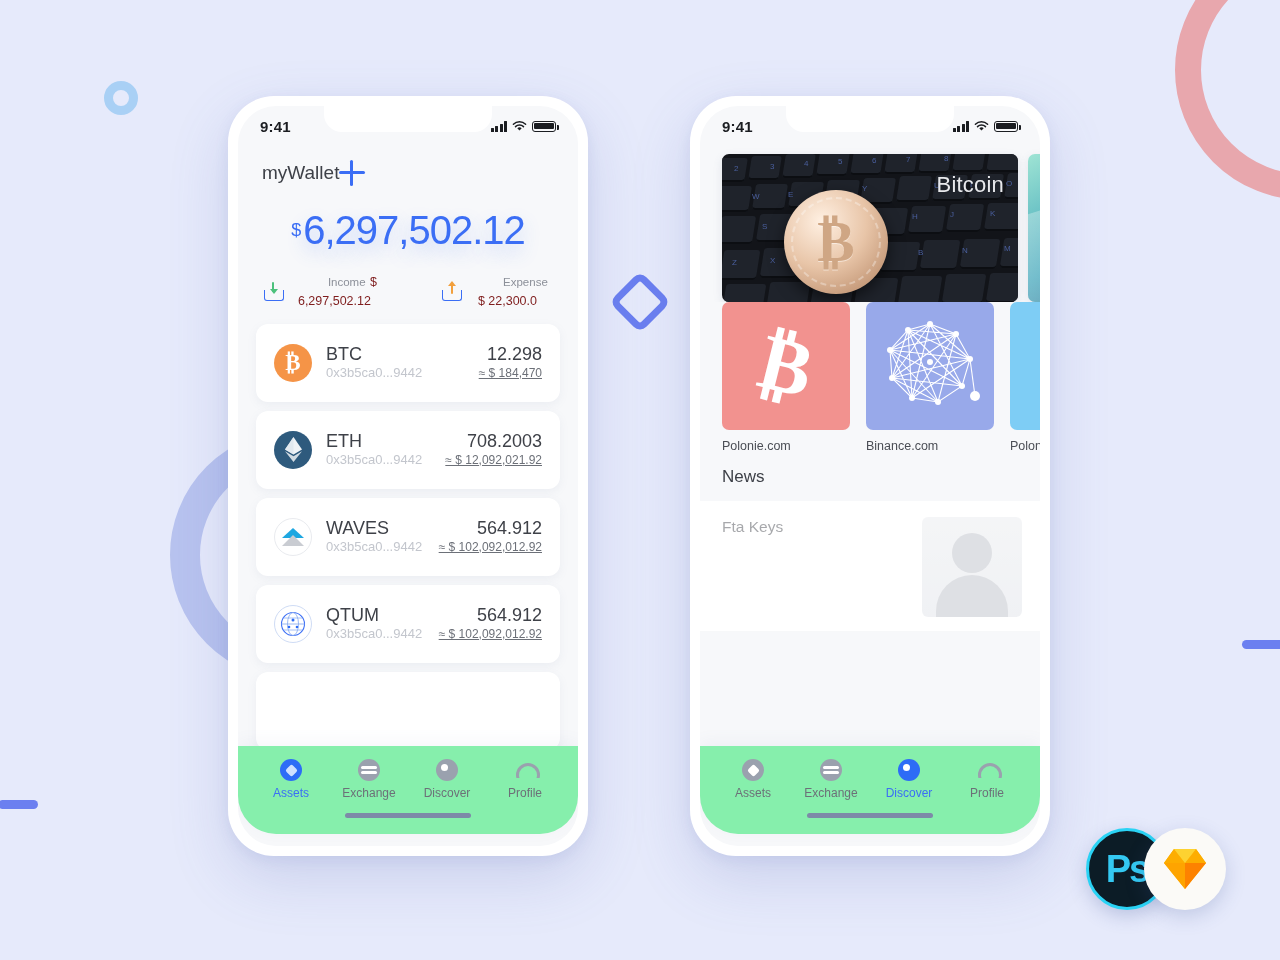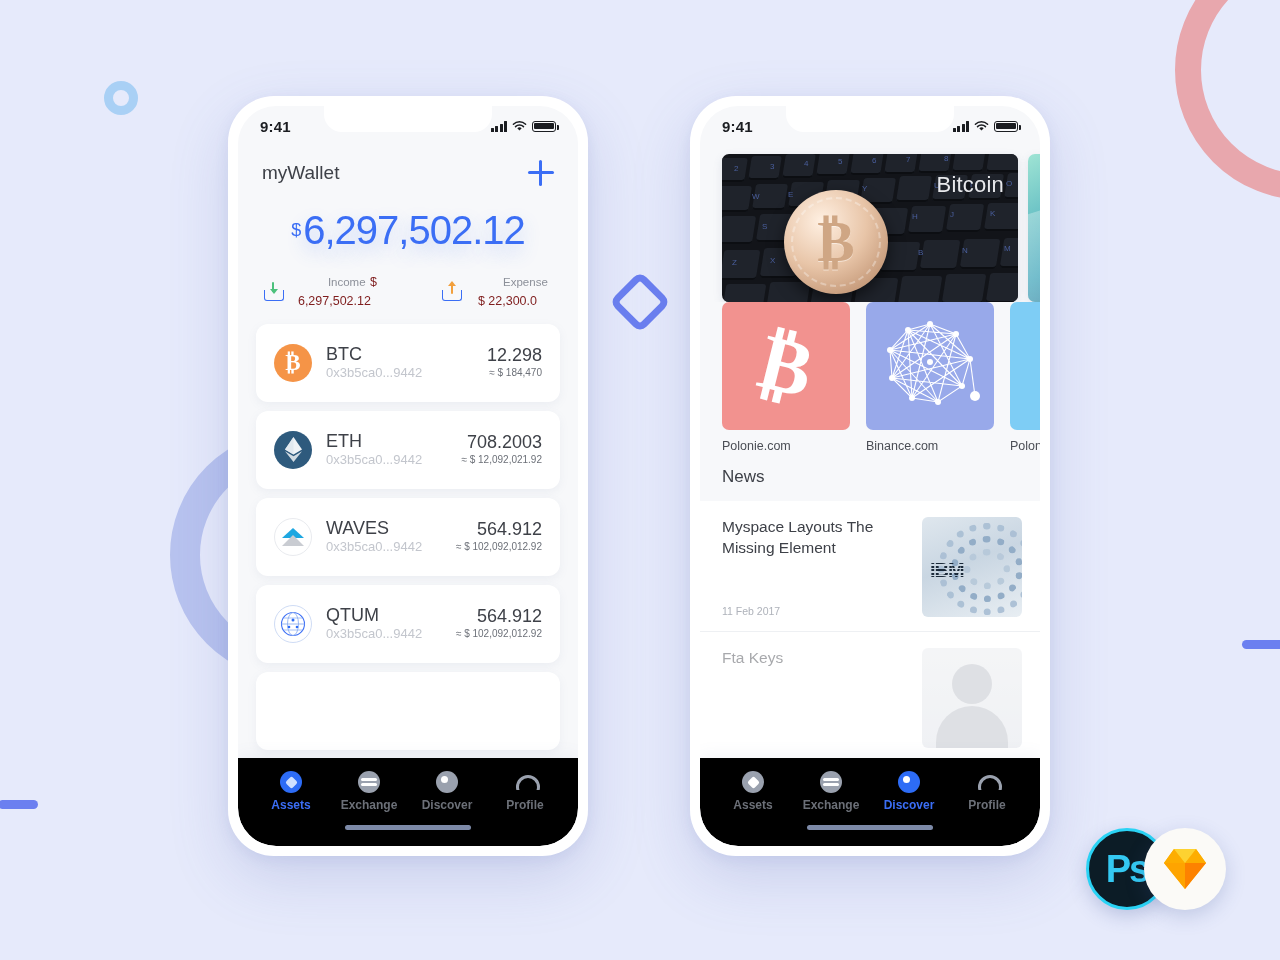--- a/index.html
+++ b/index.html
@@ -79,21 +79,21 @@
     border-radius:3px; position:relative; padding:1.2px;
   }
   .batt::after{
     content:''; position:absolute; right:-3.5px; top:3px;
     width:2px; height:5px; background:#1b1d21; border-radius:0 1px 1px 0;
   }
   .batt i { display:block; width:100%; height:100%; background:#1b1d21; border-radius:1px; }
 
   
   .app-head {
-    display:flex; align-items:center; justify-content:space-between;
+    display:flex; align-items:center; 
     padding:14px 24px 6px 24px;
   }
   .app-title { font-size:19px; color:#3e4148; }
   .plus-btn {
     width:26px; height:26px; position:relative; cursor:pointer;
   }
   .plus-btn::before, .plus-btn::after {
     content:''; position:absolute; background:#3b6ef5; border-radius:2px;
   }
   .plus-btn::before { left:0; top:11px; width:26px; height:3px; }
@@ -157,28 +157,28 @@
   .coin-btc { background:#f59447; }
   .coin-btc span { color:#fff; font-size:23px; font-weight:bold; font-family:"Liberation Serif",serif; }
   .coin-eth { background:#2e5a7d; }
   .coin-waves { background:#fff; border:1.5px solid #e9ebef; }
   .coin-qtum { background:#fff; border:1.5px solid #cfdcf5; }
   .asset-mid { flex:1; min-width:0; }
   .asset-sym { font-size:18px; color:#3e4148; line-height:1.15; }
   .asset-addr { font-size:13px; color:#c3c6cd; line-height:1.25; }
   .asset-right { text-align:right; }
   .asset-amt { font-size:18px; color:#3e4148; line-height:1.15; }
-  .asset-fiat { font-size:10px; color:#6c7078; line-height:1.4; }
+  .asset-fiat { font-size:12px; color:#6c7078; line-height:1.4;text-decoration:underline; }
 
   
   .tabbar {
-    position:absolute; left:0; bottom:0; width:340px; height:88px;
-    background:#000000; z-index:8;
+    position:absolute; left:0; bottom:12px; width:340px; height:88px;
+    background:#86efac; z-index:8;
     box-shadow:0 -4px 16px rgba(120,130,170,.07);
-    border-bottom-left-radius:38px; border-bottom-right-radius:38px;font-weight:bold;
+    border-bottom-left-radius:38px; border-bottom-right-radius:38px;
   }
   .tabs { display:flex; padding:12px 14px 0 14px; }
   .tab { flex:1; text-align:center; cursor:pointer; }
   .tab .ic { height:24px; display:flex; align-items:center; justify-content:center; }
   .tab .tl { font-size:12px; color:#6c7078; margin-top:4px; display:block; }
   .tab.active .tl { color:#3b6ef5; }
   .home-ind {
     position:absolute; left:50%; transform:translateX(-50%);
     bottom:16px; width:126px; height:5px; border-radius:3px; background:#7d8aa8;
   }
@@ -639,34 +639,20 @@
         <span class="rec-name" style="display:block">Binance.com</span>
       </div>
       <div class="rec-item">
         <span class="rec-thumb rec-polo"></span>
         <span class="rec-name" style="display:block">Polonie</span>
       </div>
     </div>
 
     <div class="sec-title">News</div>
     <div class="news-list">
-      <div class="news-item">
-        <span class="news-text">
-          <span class="news-title">Myspace Layouts The Missing Element</span>
-          <span class="news-date">11 Feb 2017</span>
-        </span>
-        <span class="news-thumb">
-          <span class="ibm-rings">
-              <i></i>
-              <i></i>
-              <i></i>
-            </span>
-          <span class="ibm-logo">IBM</span>
-        </span>
-      </div>
       <div class="news-item faded">
         <span class="news-text">
           <span class="news-title">Fta Keys</span>
           <span class="news-date"></span>
         </span>
         <span class="news-thumb" style="background:linear-gradient(#e8eaee,#dfe2e8)">
           <span style="position:absolute;left:30px;top:16px;width:40px;height:40px;border-radius:50%;background:#b8bcc4"></span>
           <span style="position:absolute;left:14px;top:58px;width:72px;height:54px;border-radius:36px 36px 0 0;background:#b8bcc4"></span>
         </span>
       </div>

